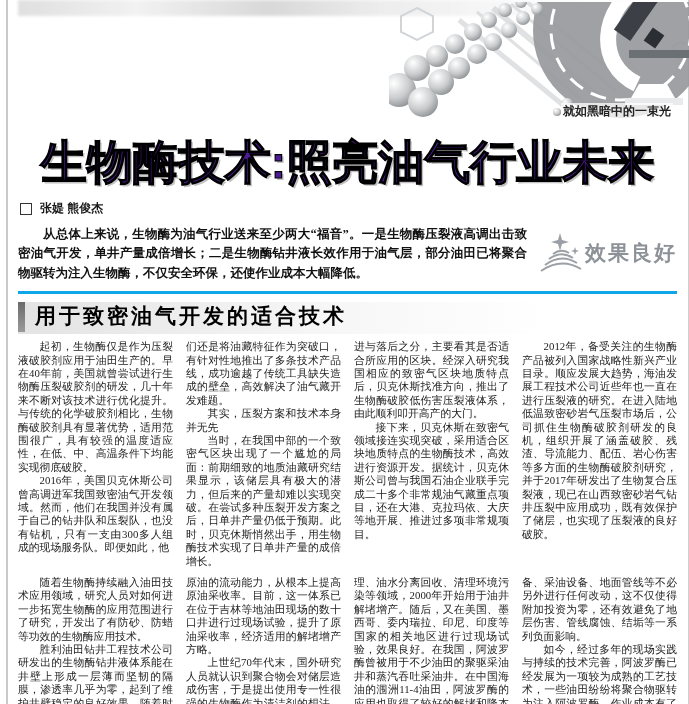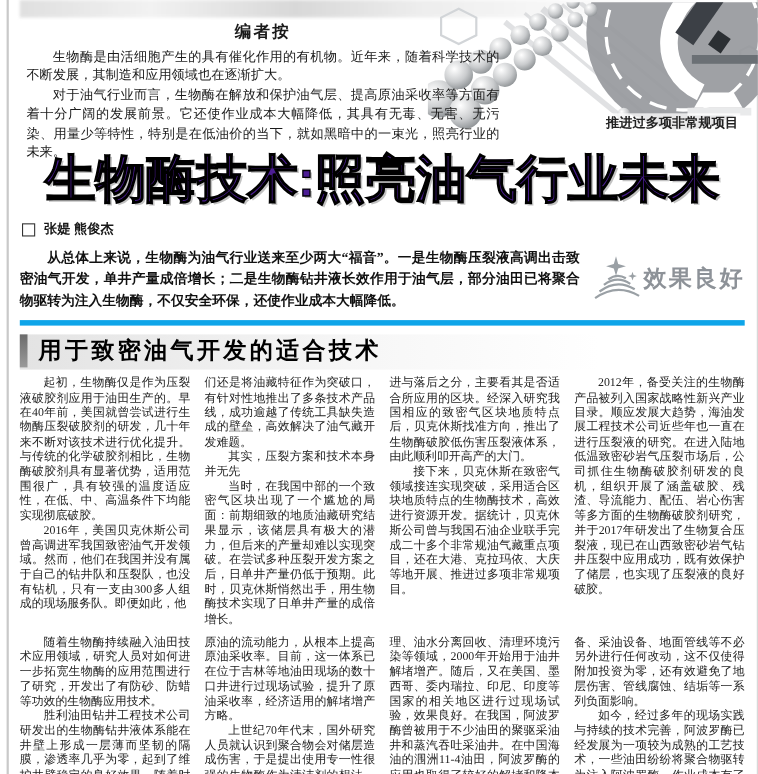--- a/index.html
+++ b/index.html
@@ -31,21 +31,21 @@
     margin:10px 0 6px 0;text-align:center;
     font-family:"Liberation Sans","DejaVu Sans",sans-serif;
     font-size:46px;font-weight:900;letter-spacing:0px;color:#4c1d95;
     -webkit-text-stroke:1.2px #000;
     text-shadow:2px 2px 0 rgba(120,120,120,.45);
     white-space:nowrap;
   }
   
   .byline{font-family:"Liberation Sans","DejaVu Sans",sans-serif;font-size:12px;font-weight:bold;margin:4px 0 8px 2px;display:flex;align-items:center;gap:8px;}
   .byline-box{display:inline-block;width:10px;height:10px;border:1.5px solid #333;}
-  .lead-row{display:flex;align-items:flex-start;border-bottom:5px solid #0ea5e9;padding-bottom:8px;}
+  .lead-row{display:flex;align-items:flex-start;border-bottom:3px solid #0ea5e9;padding-bottom:8px;}
   .lead{flex:1;margin:0;font-size:12.5px;line-height:1.55;text-align:justify;text-indent:2em;font-weight:bold;color:#111;}
   .tech-logo{width:150px;flex:0 0 150px;display:flex;align-items:center;justify-content:flex-end;gap:2px;margin-top:6px;}
   .tech-logo .logo-label{
     font-family:"Liberation Sans","DejaVu Sans",sans-serif;
     font-size:21px;font-weight:bold;color:#8d9298;letter-spacing:2px;white-space:nowrap;
     text-shadow:1px 1px 0 #fff;
   }
   
   .section{margin-top:8px;}
   .section-heading{
@@ -122,28 +122,23 @@
               <circle cx="120" cy="28" r="8"></circle>
             <circle cx="116" cy="8" r="7"></circle>
               <circle cx="134" cy="16" r="7"></circle>
             <circle cx="132" cy="0" r="6"></circle>
               <circle cx="148" cy="7" r="6"></circle>
             <circle cx="178" cy="102" r="6"></circle>
               <circle cx="190" cy="108" r="4"></circle>
               <circle cx="168" cy="110" r="4"></circle>
           </g>
         </svg>
-        <div class="art-caption">推进过多项非常规项目</div>
-      </div>
-
-      <div class="editor-note">
-        <div class="editor-note-title">编者按</div>
-        <p>生物酶是由活细胞产生的具有催化作用的有机物。近年来，随着科学技术的不断发展，其制造和应用领域也在逐渐扩大。</p>
-        <p>对于油气行业而言，生物酶在解放和保护油气层、提高原油采收率等方面有着十分广阔的发展前景。它还使作业成本大幅降低，其具有无毒、无害、无污染、用量少等特性，特别是在低油价的当下，就如黑暗中的一束光，照亮行业的未来。</p>
-      </div>
+        <div class="art-caption">就如黑暗中的一束光</div>
+      </div>
+
     </div>
 
     <h1 class="headline">生物酶技术:照亮油气行业未来</h1>
 
     <div class="byline">
       <span class="byline-box"></span>
       <span>张媞 熊俊杰</span>
     </div>
 
     <div class="lead-row">

